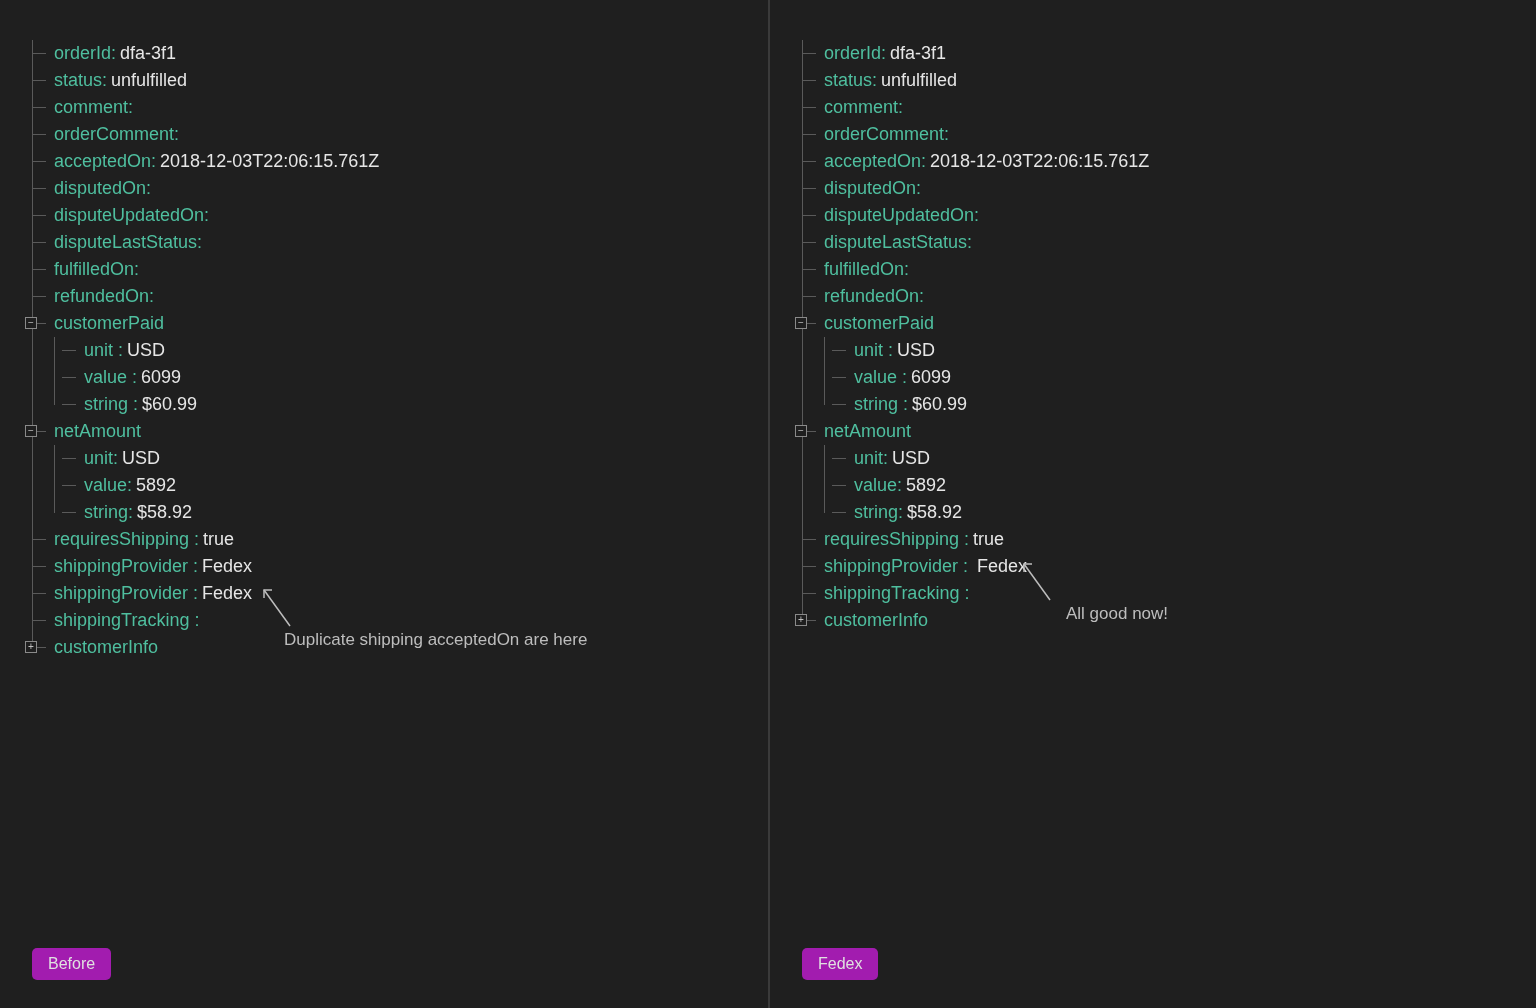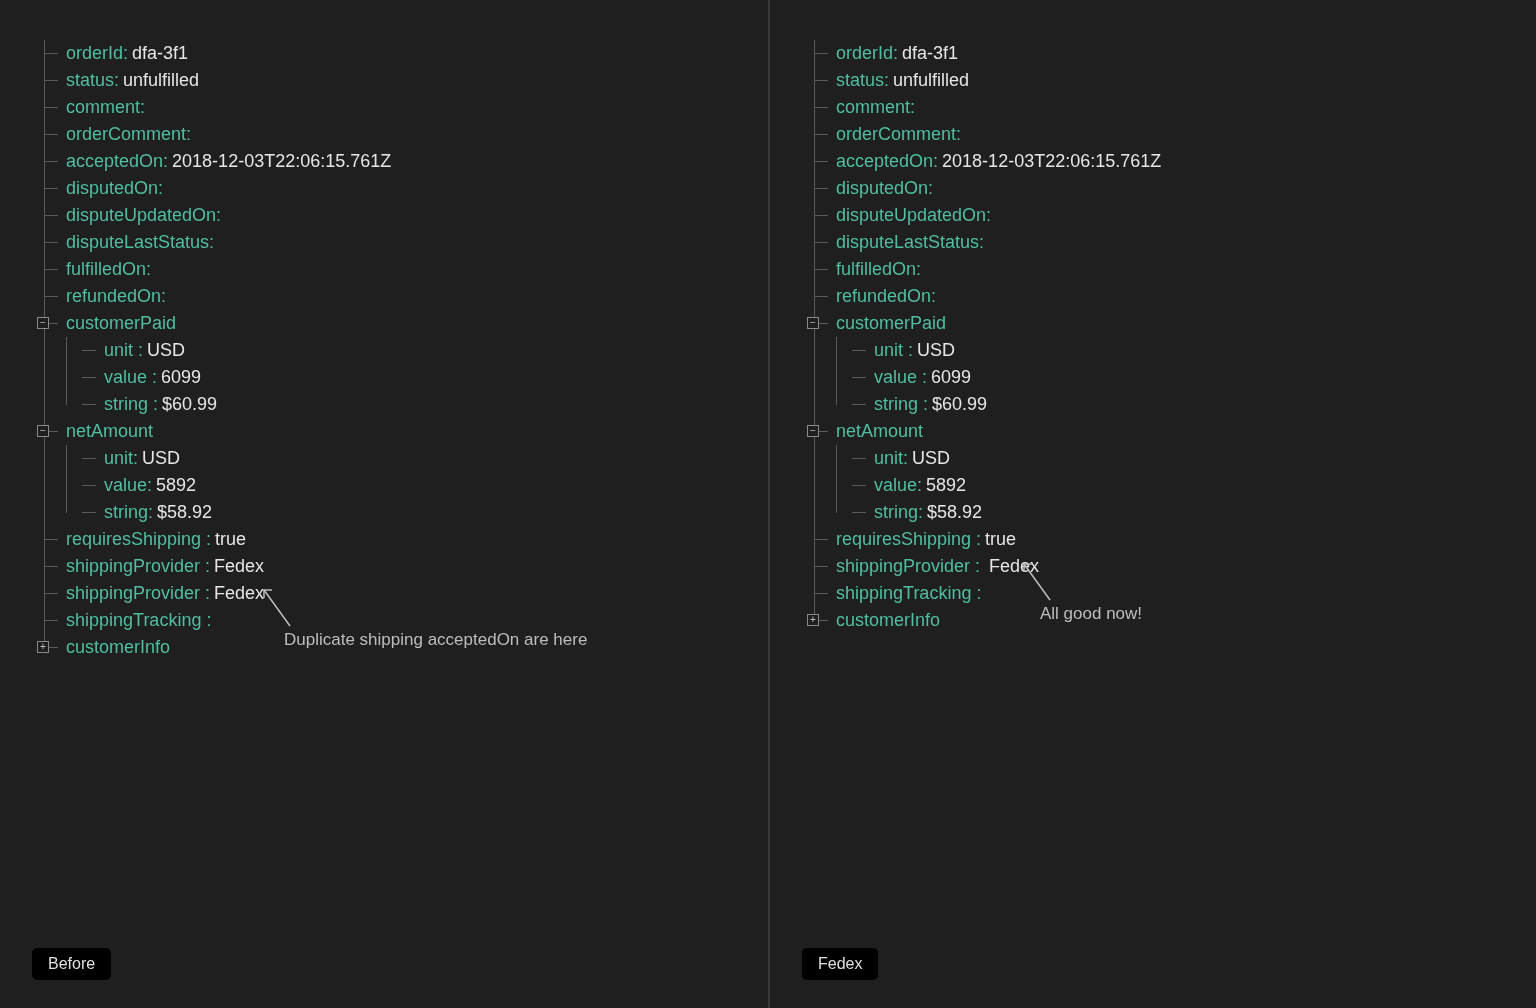--- a/index.html
+++ b/index.html
@@ -22,21 +22,21 @@
     position: relative;
     flex: 1 1 50%;
     padding: 40px 20px 20px 32px;
     box-sizing: border-box;
   }
   .panel + .panel {
     border-left: 2px solid #3a3a3a;
   }
   .tree {
     position: relative;
-    margin-left: 12px;
+    margin-left: 0;
   }
   .node {
     position: relative;
     padding-left: 22px;
     line-height: 27px;
     white-space: nowrap;
   }
   
   .tree::before,
   .children::before {
@@ -58,21 +58,21 @@
   .key {
     color: #4fbf9f;
   }
   .val {
     color: #e6e6e6;
     margin-left: 4px;
   }
   .children {
     position: relative;
     margin-left: 22px;
-    padding-left: 16px;
+    padding-left: 8px;
   }
   .toggle {
     position: absolute;
     left: -7px;
     top: 7px;
     width: 12px;
     height: 12px;
     border: 1px solid #8a8a8a;
     background: #1f1f1f;
     box-sizing: border-box;
@@ -82,21 +82,21 @@
     color: #c0c0c0;
     cursor: pointer;
     z-index: 2;
   }
   .toggle.minus::after { content: "−"; }
   .toggle.plus::after  { content: "+"; }
   .badge {
     position: absolute;
     bottom: 28px;
     left: 32px;
-    background: #000000;
+    background: #a21caf;
     color: #e0e0e0;
     padding: 7px 16px;
     border-radius: 5px;
     font-size: 16px;
   }
   .annotation {
     position: absolute;
     color: #bdbdbd;
     font-size: 17px;
   }
@@ -183,18 +183,18 @@
         <div class="node"><span class="key">shippingTracking :</span><span class="val"></span></div>
         <div class="node"><span class="toggle plus"></span><span class="key">customerInfo</span></div>
       </div>
 
     <div class="arrow" style="left:252px; top:562px;">
       <svg width="30" height="40">
           <line x1="28" y1="38" x2="2" y2="2" stroke="#bdbdbd" stroke-width="1.5"></line>
           <polyline points="2,10 2,2 10,2" fill="none" stroke="#bdbdbd" stroke-width="1.5"></polyline>
         </svg>
     </div>
-    <div class="annotation" style="left:270px; top:604px;">All good now!</div>
+    <div class="annotation" style="left:296px; top:604px;">All good now!</div>
 
     <div class="badge">Fedex</div>
   </div>
 
 </div>
 
 </body></html>

